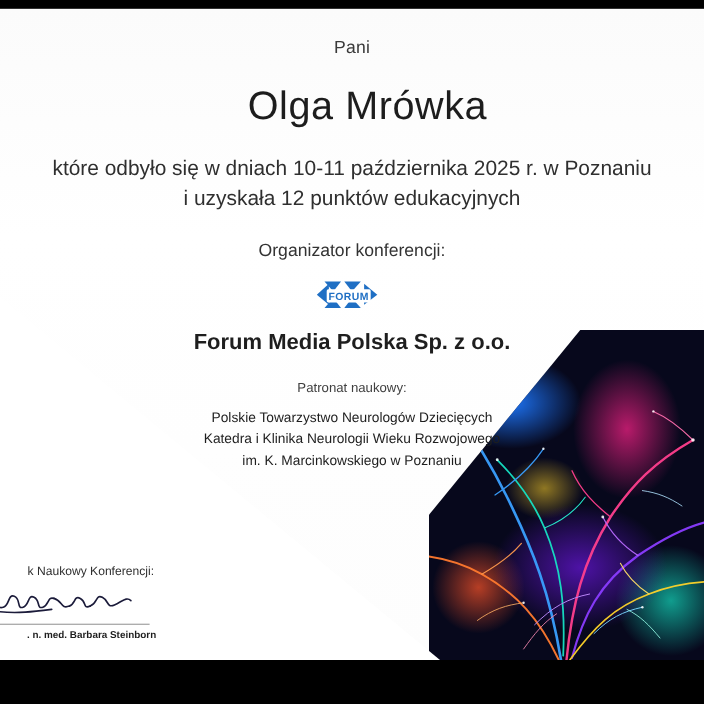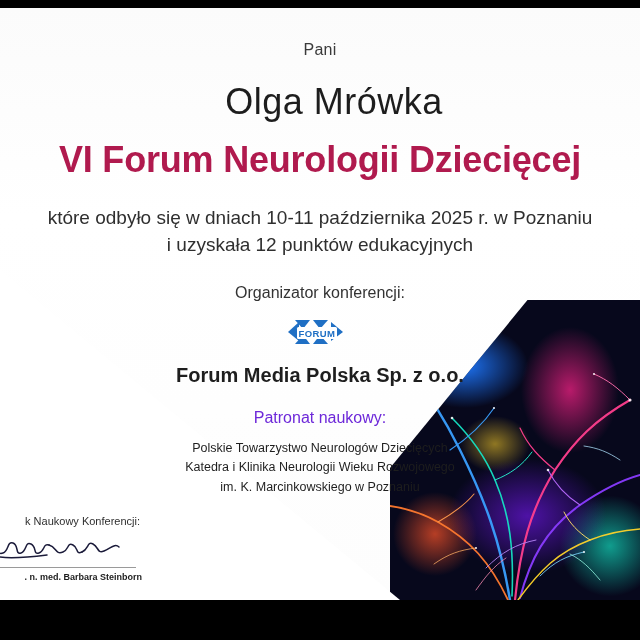--- a/index.html
+++ b/index.html
@@ -71,21 +71,21 @@
     width: 640px;
     height: 330px;
     z-index: 13;
     pointer-events: none;
   }
 
   
   .center-col {
     position: absolute;
     left: 0;
-    top: 25px;
+    top: 19px;
     width: 640px;
     z-index: 20;
     text-align: center;
     color: #2b2b2b;
   }
   .l-pani {
     font-size: 16px;
     margin-top: 16px;
     letter-spacing: 0.2px;
     color: #3a3a3a;
@@ -135,23 +135,23 @@
   }
   .logo svg { display: block; }
 
   .l-company {
     font-size: 20px;
     font-weight: 700;
     margin-top: 4px;
     color: #1e1e1e;
   }
   .l-patron-label {
-    font-size: 16px;
+    font-size: 12px;
     margin-top: 22px;
-    color: #6d28d9;
+    color: #404040;
   }
   .patron-list {
     margin-top: 12px;
     font-size: 12.5px;
     font-weight: 400;
     line-height: 1.55;
     color: #1e1e1e;
   }
 
   
@@ -233,21 +233,20 @@
   </div>
 
   <svg class="wedge" viewBox="0 0 640 330" preserveAspectRatio="none">
     <polygon points="0,0 400,330 0,330" fill="#ffffff"></polygon>
     <polygon points="398,330 640,88 640,95 408,330" fill="#ffffff" opacity="0"></polygon>
   </svg>
 
   <div class="center-col">
     <div class="l-pani">Pani</div>
     <div class="l-name">Olga  Mrówka</div>
-    <div class="l-title">VI Forum Neurologii Dziecięcej</div>
     <div class="l-when">które odbyło się w dniach 10-11 października 2025 r. w Poznaniu</div>
     <div class="l-when" style="margin-top:2px">i uzyskała 12 punktów edukacyjnych</div>
 
     <div class="l-org-label">Organizator konferencji:</div>
 
     <div class="logo-wrap">
       <div class="logo">
         <svg width="74" height="46" viewBox="0 0 74 46">
           <polygon points="12,6 27,6 20,15" fill="#1f6fc4"></polygon>
           <polygon points="30,6 45,6 37,15" fill="#1f6fc4"></polygon>

